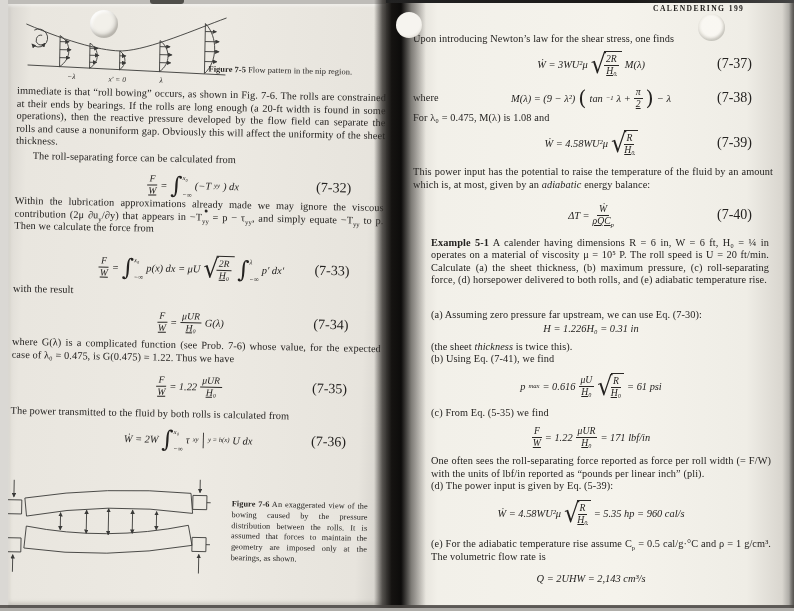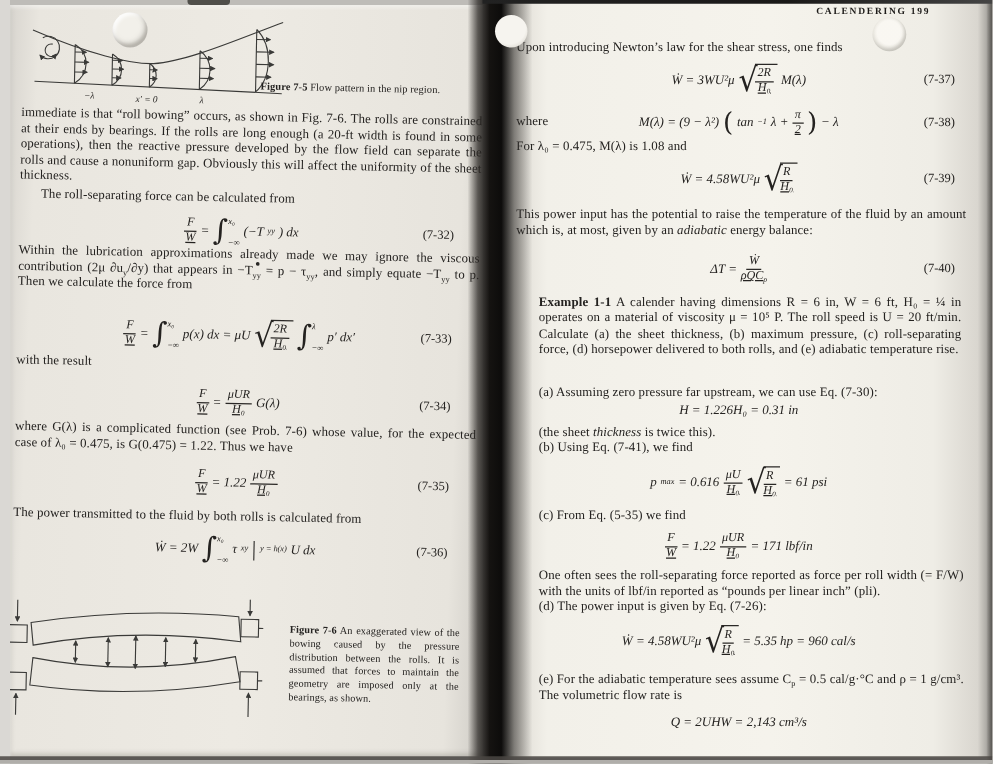--- a/index.html
+++ b/index.html
@@ -13,21 +13,21 @@
   #pgR{left:398px;top:0;width:396px;height:606px;
        background:linear-gradient(90deg,#b8b5af 0%,#dcd9d2 3%,#f2f0e9 10%,#f5f3ec 55%,#efede6 88%,#d9d6cf 97%,#8f8d89 100%);}
   .tilt{position:absolute;inset:0;transform:rotate(1.15deg);transform-origin:70px 40px;}
   .txt{position:absolute;font-size:10.3px;line-height:12.55px;color:#242220;text-align:justify;letter-spacing:.1px;}
   .one{text-align:left;}
   .cap{font-size:8.3px;line-height:10.5px;text-align:left;}
   .cap76{font-size:8.2px;line-height:10.8px;text-align:justify;}
   .hdr{position:absolute;font-size:7.6px;letter-spacing:1.4px;color:#1d1b19;font-weight:bold;}
   .eq{position:absolute;left:14px;right:16px;display:flex;align-items:center;justify-content:center;gap:3px;
       font-style:italic;font-size:10.4px;color:#242220;}
-  .eqn{position:absolute;right:4px;top:50%;transform:translateY(-50%);font-style:normal;font-size:10px;}
+  .eqn{position:absolute;right:16px;top:50%;transform:translateY(-50%);font-style:normal;font-size:14px;}
   .fr{display:inline-flex;flex-direction:column;align-items:center;font-size:9.7px;line-height:1.08;}
   .ft{border-bottom:.8px solid #2a2826;padding:0 2px .5px;}
   .fb{padding-top:.5px;text-decoration:underline;}
   .ii{display:inline-flex;align-items:center;}
   .ig{font-size:23px;line-height:.8;font-style:italic;font-family:"DejaVu Serif",serif;}
   .il{display:inline-flex;flex-direction:column;justify-content:space-between;height:24px;font-size:6.8px;padding-top:2px;}
   .sq{display:inline-flex;align-items:center;}
   .rad{font-size:24px;line-height:.75;font-style:normal;margin-right:-2px;transform:scaleY(1.08);font-family:"DejaVu Serif",serif;}
   .sqc{border-top:.9px solid #2a2826;padding:1.5px 3px 0 0;display:inline-flex;align-items:center;text-align:center;}
   .bp{font-size:21px;line-height:.7;font-style:normal;font-family:"DejaVu Serif",serif;}
@@ -314,21 +314,21 @@
     <div class="eq" style="top:196px;height:38px;left:16px;right:26px">
       <span>ΔT =</span>
       <span class="fr">
           <span class="ft">Ẇ</span>
           <span class="fb"><span>ρQC</span><sub>p</sub></span>
         </span>
       <span class="eqn">(7-40)</span>
     </div>
 
     <div class="txt" style="left:33px;top:237px;width:338px;line-height:12.4px">
-      <b>Example 1-1</b>
+      <b>Example 5-1</b>
       <span>A calender having dimensions R = 6 in, W = 6 ft, H₀ = ¼ in operates on a material of viscosity μ = 10⁵ P. The roll speed is U = 20 ft/min. Calculate (a) the sheet thickness, (b) maximum pressure, (c) roll-separating force, (d) horsepower delivered to both rolls, and (e) adiabatic temperature rise.</span>
     </div>
 
     <div class="txt one" style="left:33px;top:309px;width:338px">(a) Assuming zero pressure far upstream, we can use Eq. (7-30):</div>
 
     <div class="eq" style="top:320px;height:16px;left:16px;right:26px">
       <span>H = 1.226H₀ = 0.31 in</span>
     </div>
 
     <div class="txt one" style="left:33px;top:341px;width:338px">
@@ -367,38 +367,38 @@
       <span>= 1.22</span>
       <span class="fr">
           <span class="ft">μUR</span>
           <span class="fb">H₀</span>
         </span>
       <span>= 171 lbf/in</span>
     </div>
 
     <div class="txt" style="left:33px;top:455px;width:340px">One often sees the roll-separating force reported as force per roll width (= F/W) with the units of lbf/in reported as “pounds per linear inch” (pli).</div>
 
-    <div class="txt one" style="left:33px;top:480px;width:338px">(d) The power input is given by Eq. (7-26):</div>
+    <div class="txt one" style="left:33px;top:480px;width:338px">(d) The power input is given by Eq. (5-39):</div>
 
     <div class="eq" style="top:492px;height:42px;left:16px;right:26px">
       <span>Ẇ = 4.58WU²μ</span>
       <span class="sq">
           <span class="rad">√</span>
           <span class="sqc">
             <span class="fr">
               <span class="ft">R</span>
               <span class="fb">H₀</span>
             </span>
           </span>
         </span>
       <span>= 5.35 hp = 960 cal/s</span>
     </div>
 
     <div class="txt" style="left:33px;top:538px;width:340px">
-      <span>(e) For the adiabatic temperature sees assume C</span><sub>p</sub><span> = 0.5 cal/g·°C and ρ = 1 g/cm³. The volumetric flow rate is</span>
+      <span>(e) For the adiabatic temperature rise assume C</span><sub>p</sub><span> = 0.5 cal/g·°C and ρ = 1 g/cm³. The volumetric flow rate is</span>
     </div>
 
     <div class="eq" style="top:570px;height:16px;left:16px;right:26px">
       <span>Q = 2UHW = 2,143 cm³/s</span>
     </div>
   </div>
 
   <div class="abs gutter"></div>
   <div class="abs ledge"></div>
   <div class="abs redge"></div>

